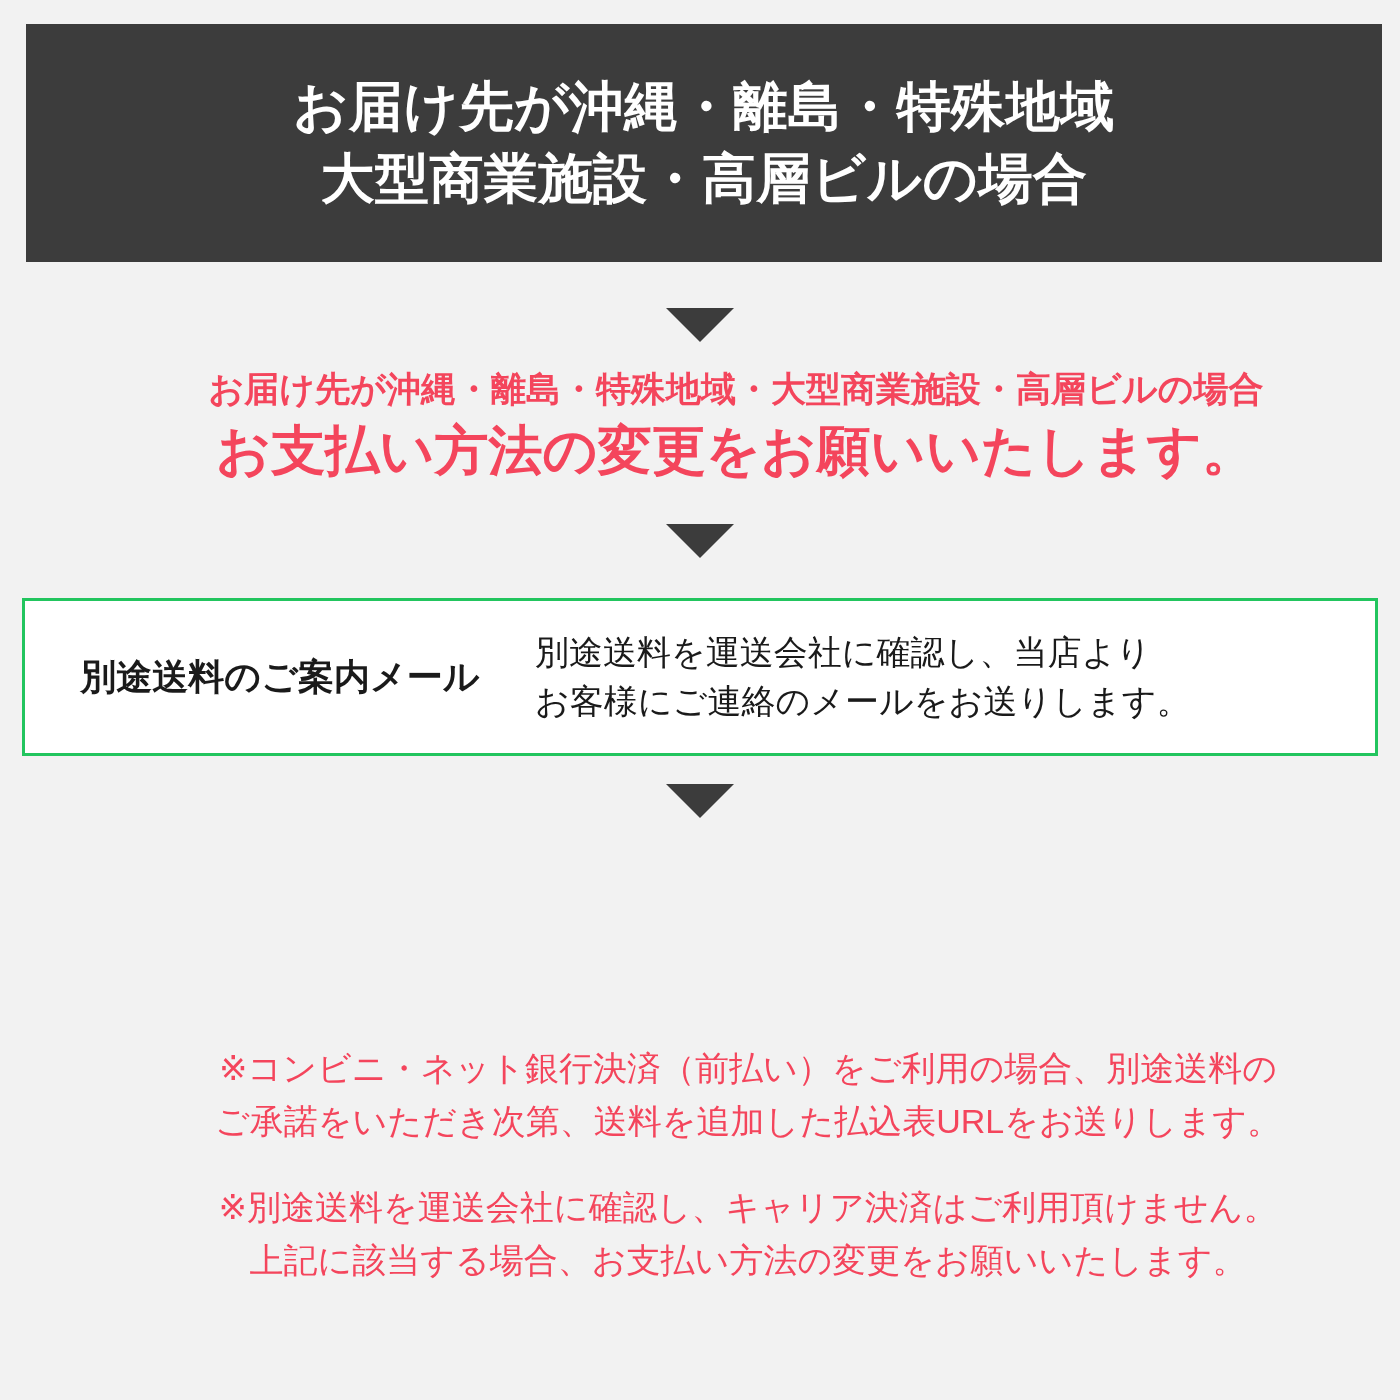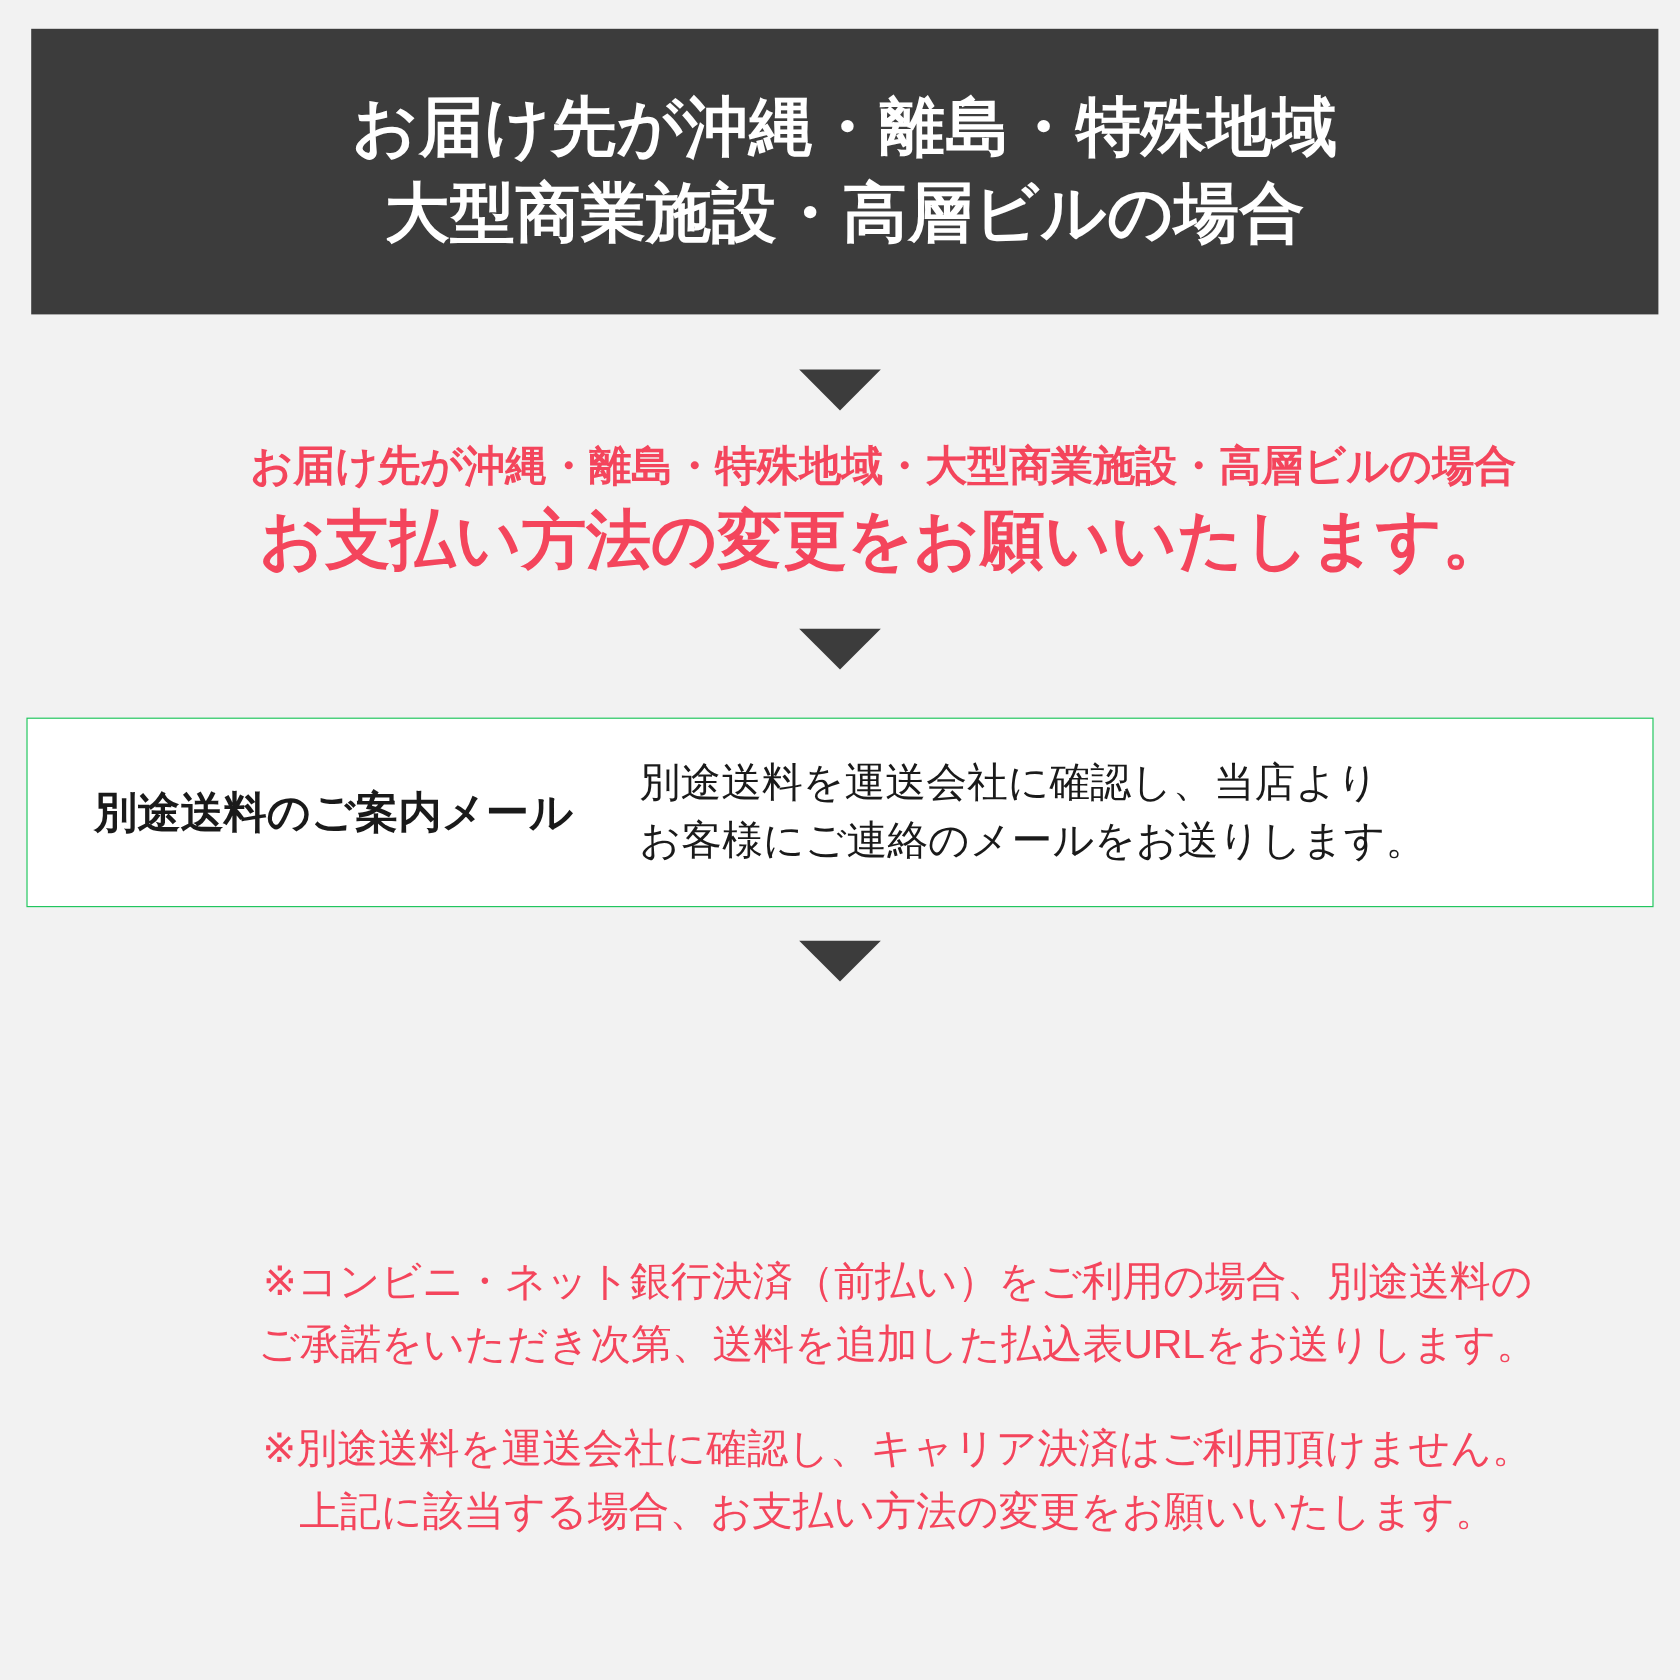--- a/index.html
+++ b/index.html
@@ -80,21 +80,21 @@
     line-height: 1.35;
     white-space: nowrap;
     margin-top: 4px;
   }
 
   
   .step-box {
     position: absolute;
     left: 22px;
     width: 1356px;
-    border: 1px solid #22c55e;
+    border: 3px solid #22c55e;
     background: #ffffff;
     box-sizing: border-box;
     display: flex;
     align-items: center;
   }
   .step-1 { top: 598px; height: 158px; }
   .step-2 { top: 858px; height: 158px; }
   .step-title {
     width: 510px;
     text-align: center;

